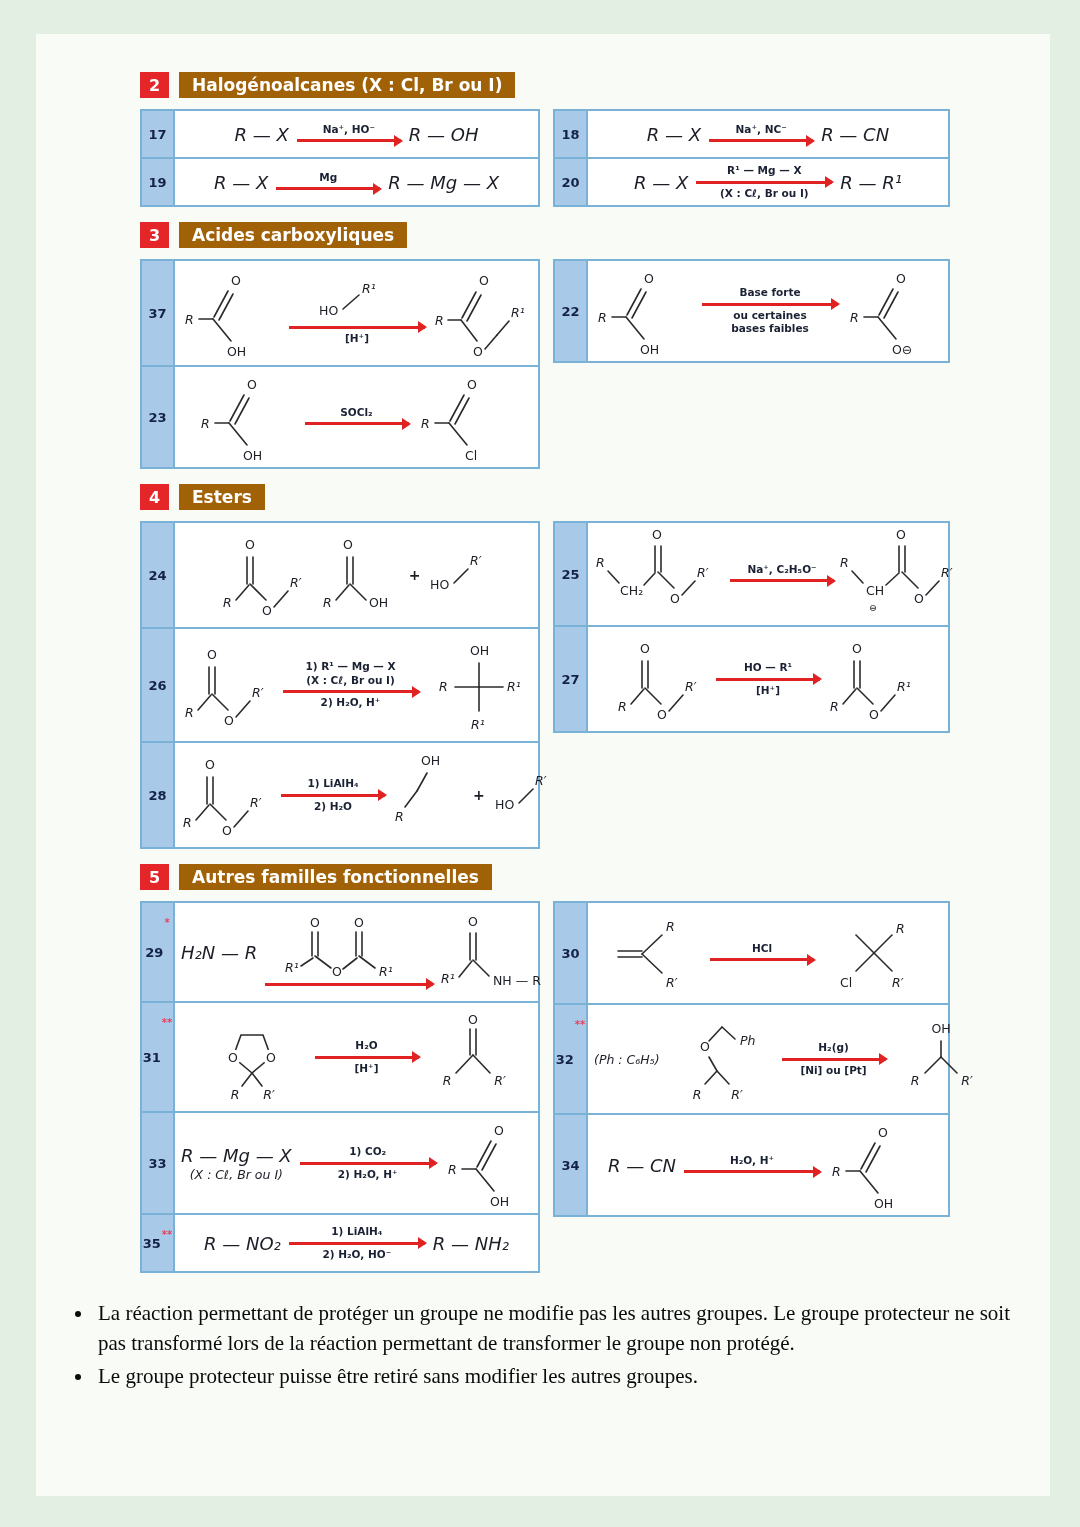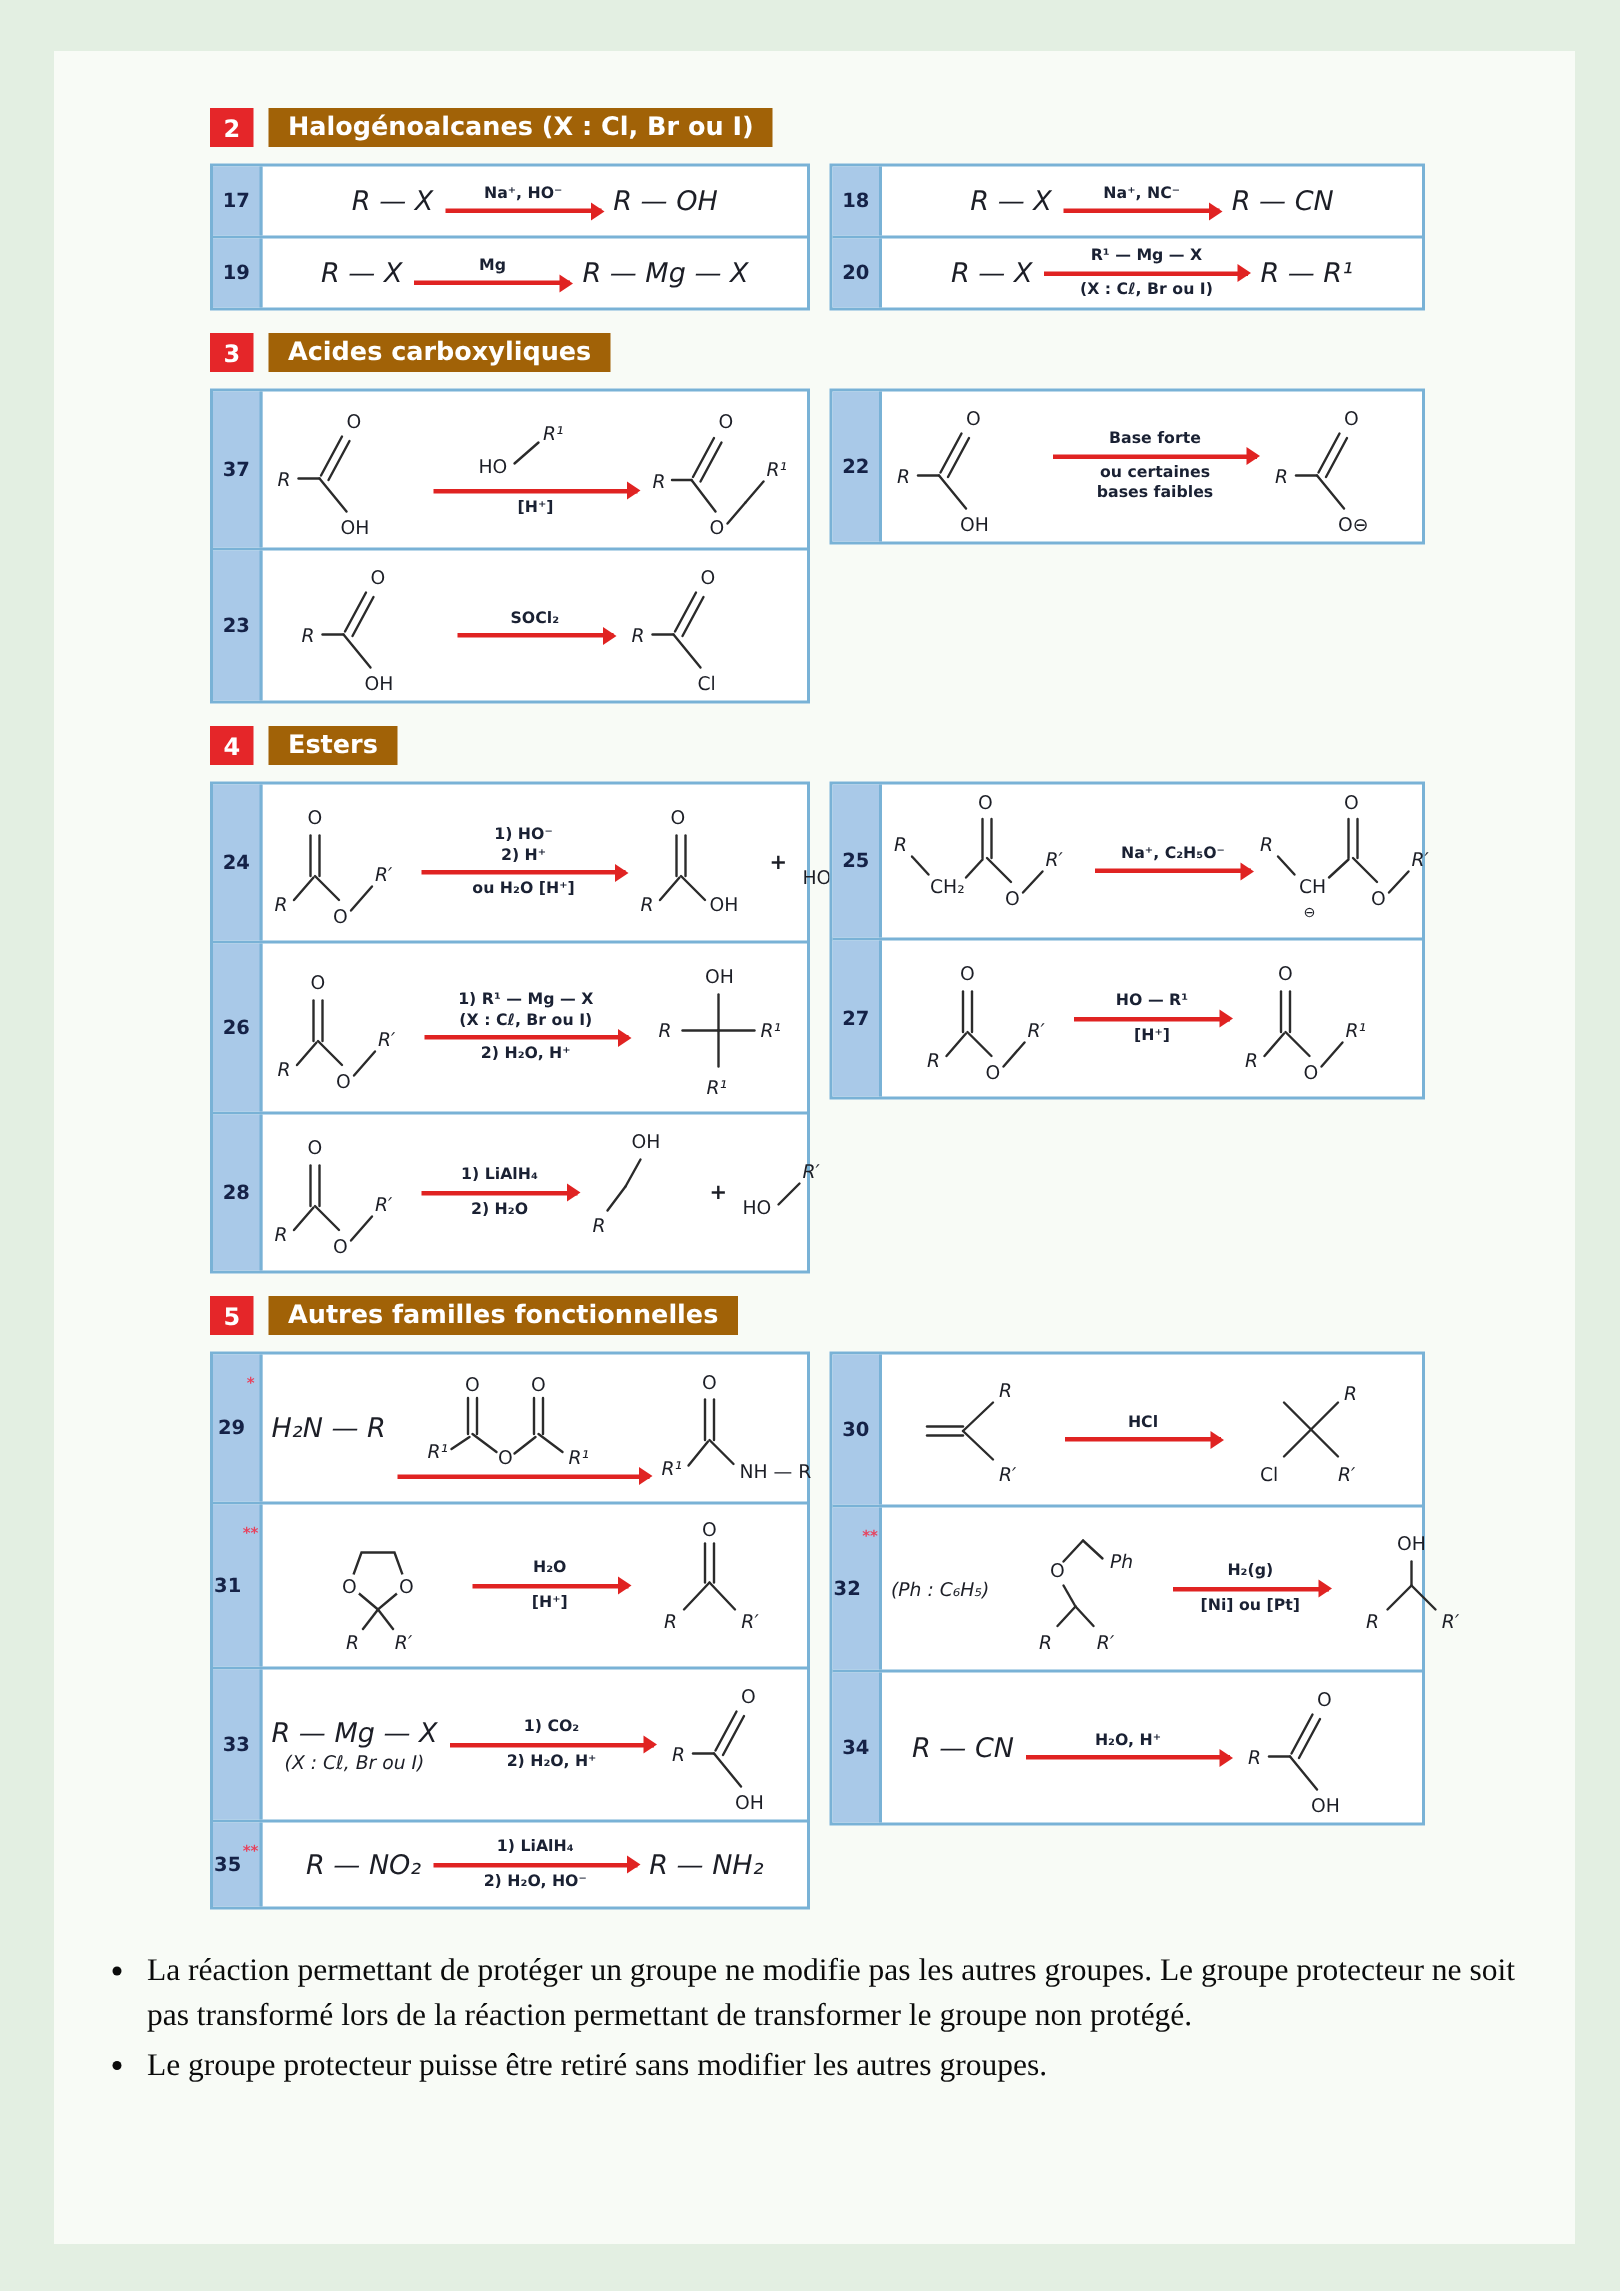--- a/index.html
+++ b/index.html
@@ -219,26 +219,20 @@
             <text class="sv" x="2" y="80">R</text>
             <line x1="15" y1="73" x2="28" y2="58"></line>
                   <line x1="26" y1="57" x2="26" y2="30"></line>
                   <line x1="32" y1="57" x2="32" y2="30"></line>
             <text class="sa" x="24" y="22">O</text>
             <line x1="29" y1="57" x2="45" y2="73"></line>
             <text class="sa" x="41" y="88">O</text>
             <line x1="53" y1="80" x2="67" y2="64"></line>
             <text class="sv" x="69" y="60">R′</text>
           </svg>
-          <span class="arrblk">
-            <span class="albl">1) HO⁻</span>
-            <span class="albl">2) H⁺</span>
-            <span class="arr aw2"></span>
-            <span class="albl">ou H₂O [H⁺]</span>
-          </span>
           <svg class="chem" width="80" height="96" viewBox="0 0 80 96">
             <text class="sv" x="2" y="80">R</text>
             <line x1="15" y1="73" x2="28" y2="58"></line>
                   <line x1="26" y1="57" x2="26" y2="30"></line>
                   <line x1="32" y1="57" x2="32" y2="30"></line>
             <text class="sa" x="22" y="22">O</text>
             <line x1="29" y1="57" x2="45" y2="73"></line>
             <text class="sa" x="48" y="80">OH</text>
           </svg>
           <span class="plus">+</span>

